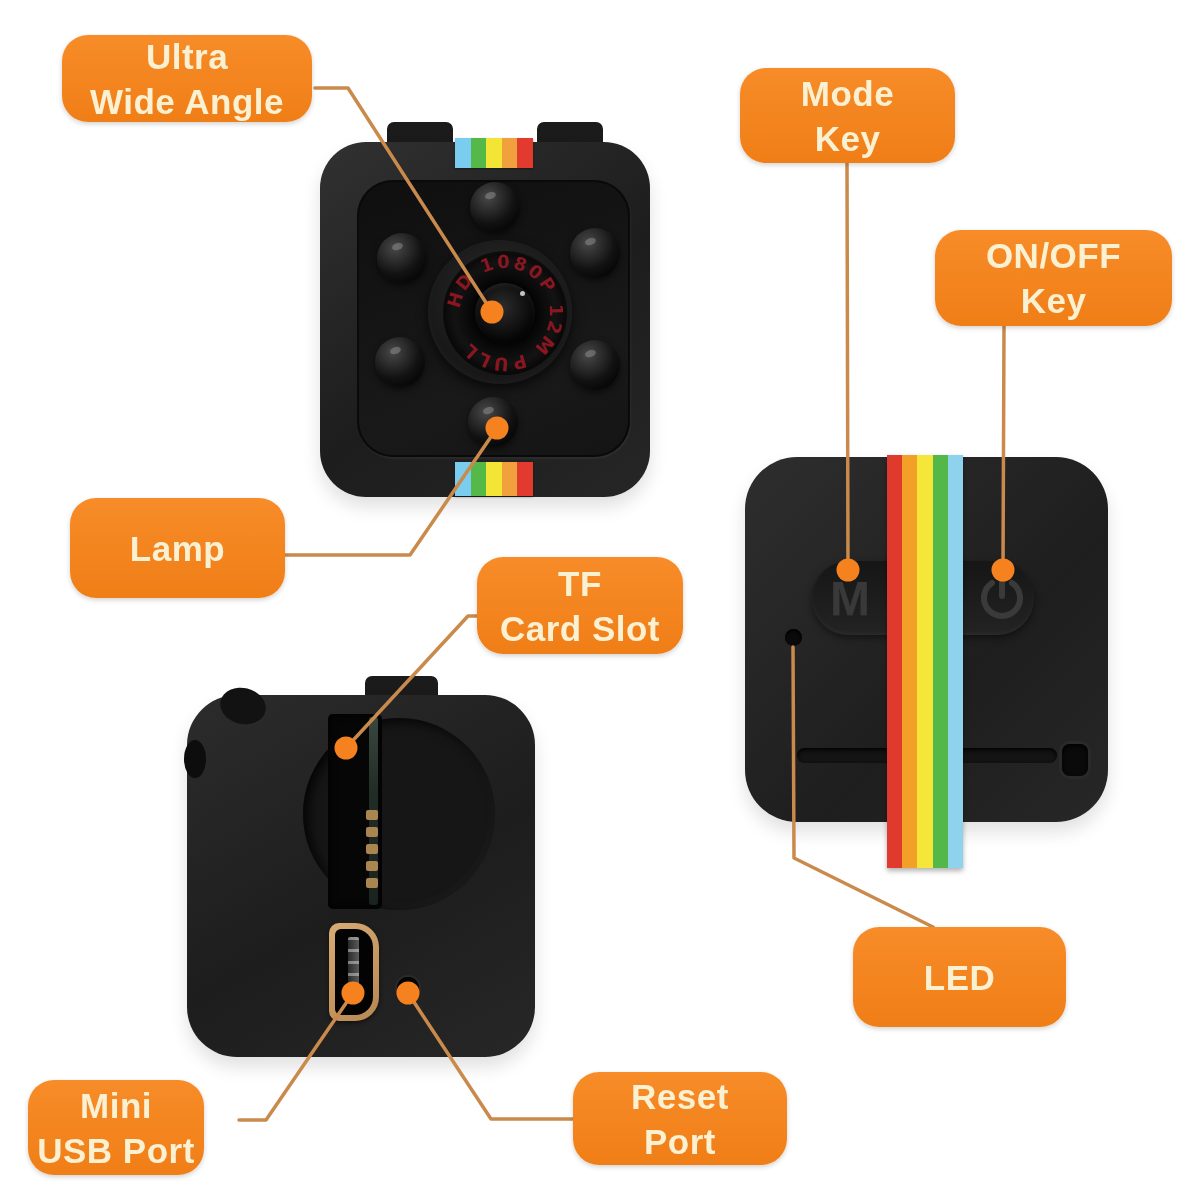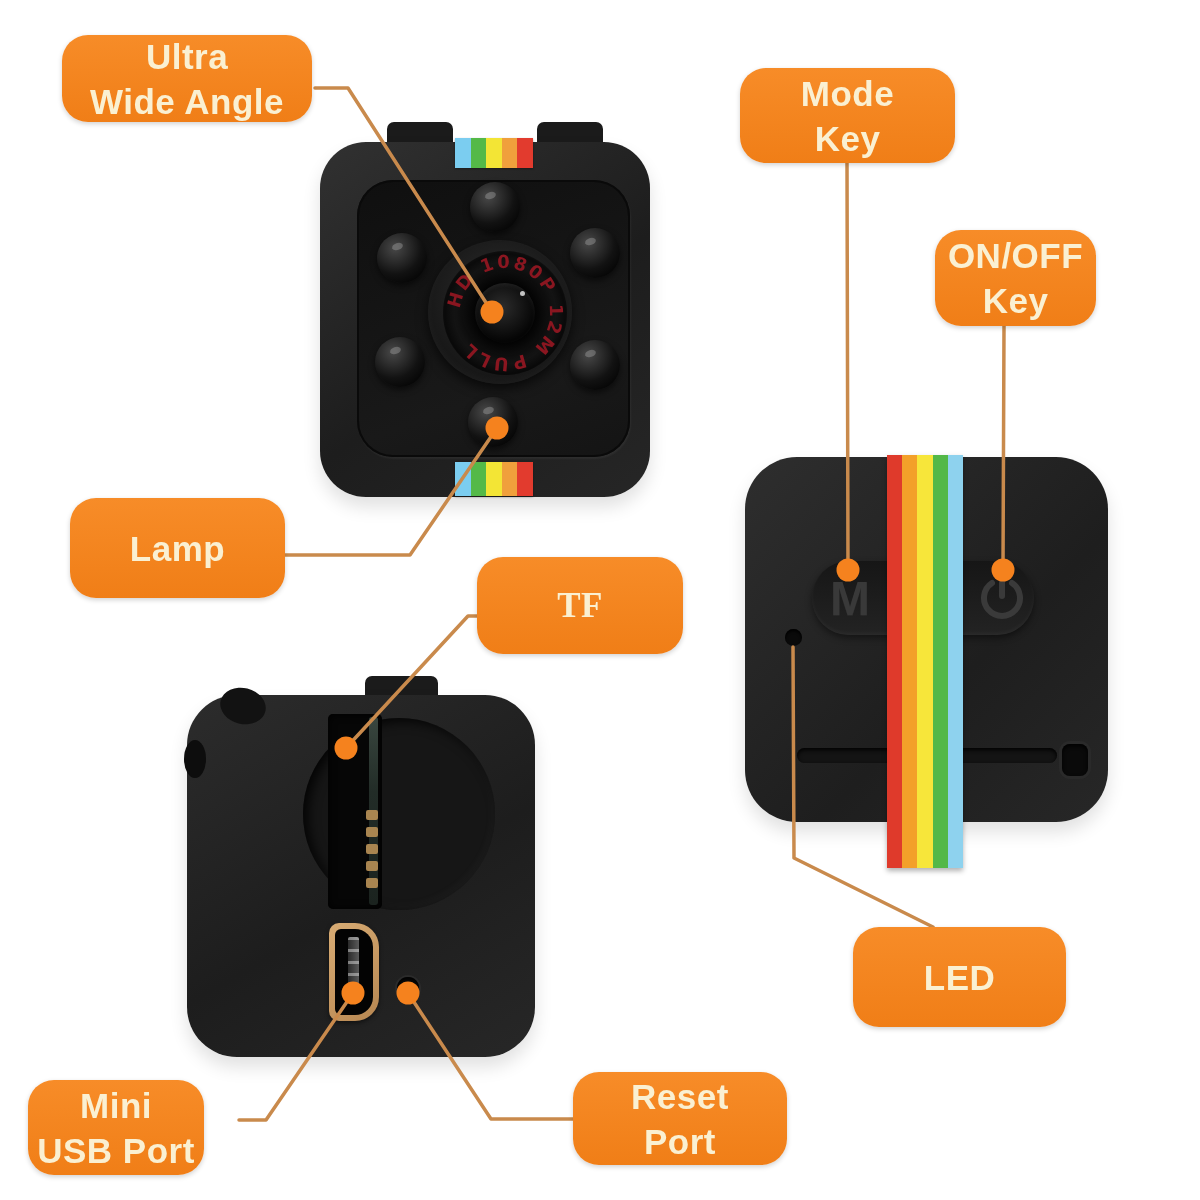--- a/index.html
+++ b/index.html
@@ -251,31 +251,32 @@
   <div class="label" style="left:62px;top:35px;width:250px;height:87px;">
     <div class="label-line">Ultra</div>
     <div class="label-line">Wide Angle</div>
   </div>
 
   <div class="label" style="left:740px;top:68px;width:215px;height:95px;text-align:center;">
     <div class="label-line">Mode</div>
     <div class="label-line">Key</div>
   </div>
 
-  <div class="label" style="left:935px;top:230px;width:161px;height:96px;">
+  <div class="label" style="left:935px;top:230px;width:237px;height:96px;">
     <div class="label-line">ON/OFF</div>
     <div class="label-line">Key</div>
   </div>
 
   <div class="label" style="left:70px;top:498px;width:215px;height:100px;">
     <div class="label-line">Lamp</div>
   </div>
 
-  <div class="label" style="left:477px;top:557px;width:206px;height:97px;font-family:Liberation Serif, serif;">
+  <div class="label" style="left:477px;top:557px;width:206px;height:97px;">
     <div class="label-line">TF</div>
+    <div class="label-line">Card Slot</div>
   </div>
 
   <div class="label" style="left:853px;top:927px;width:213px;height:100px;">
     <div class="label-line">LED</div>
   </div>
 
   <div class="label" style="left:28px;top:1080px;width:176px;height:95px;">
     <div class="label-line">Mini</div>
     <div class="label-line">USB Port</div>
   </div>

